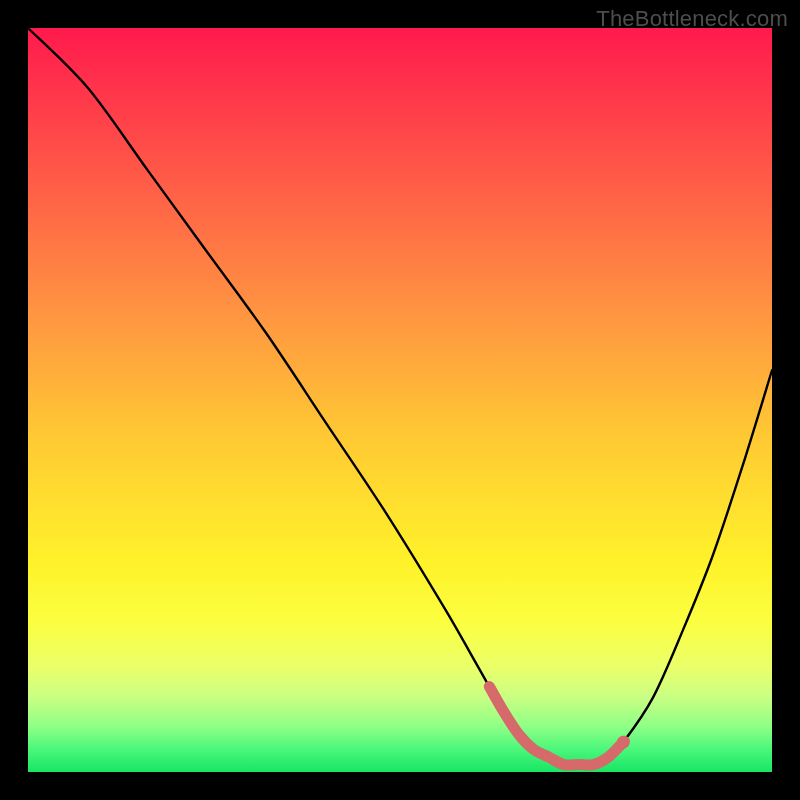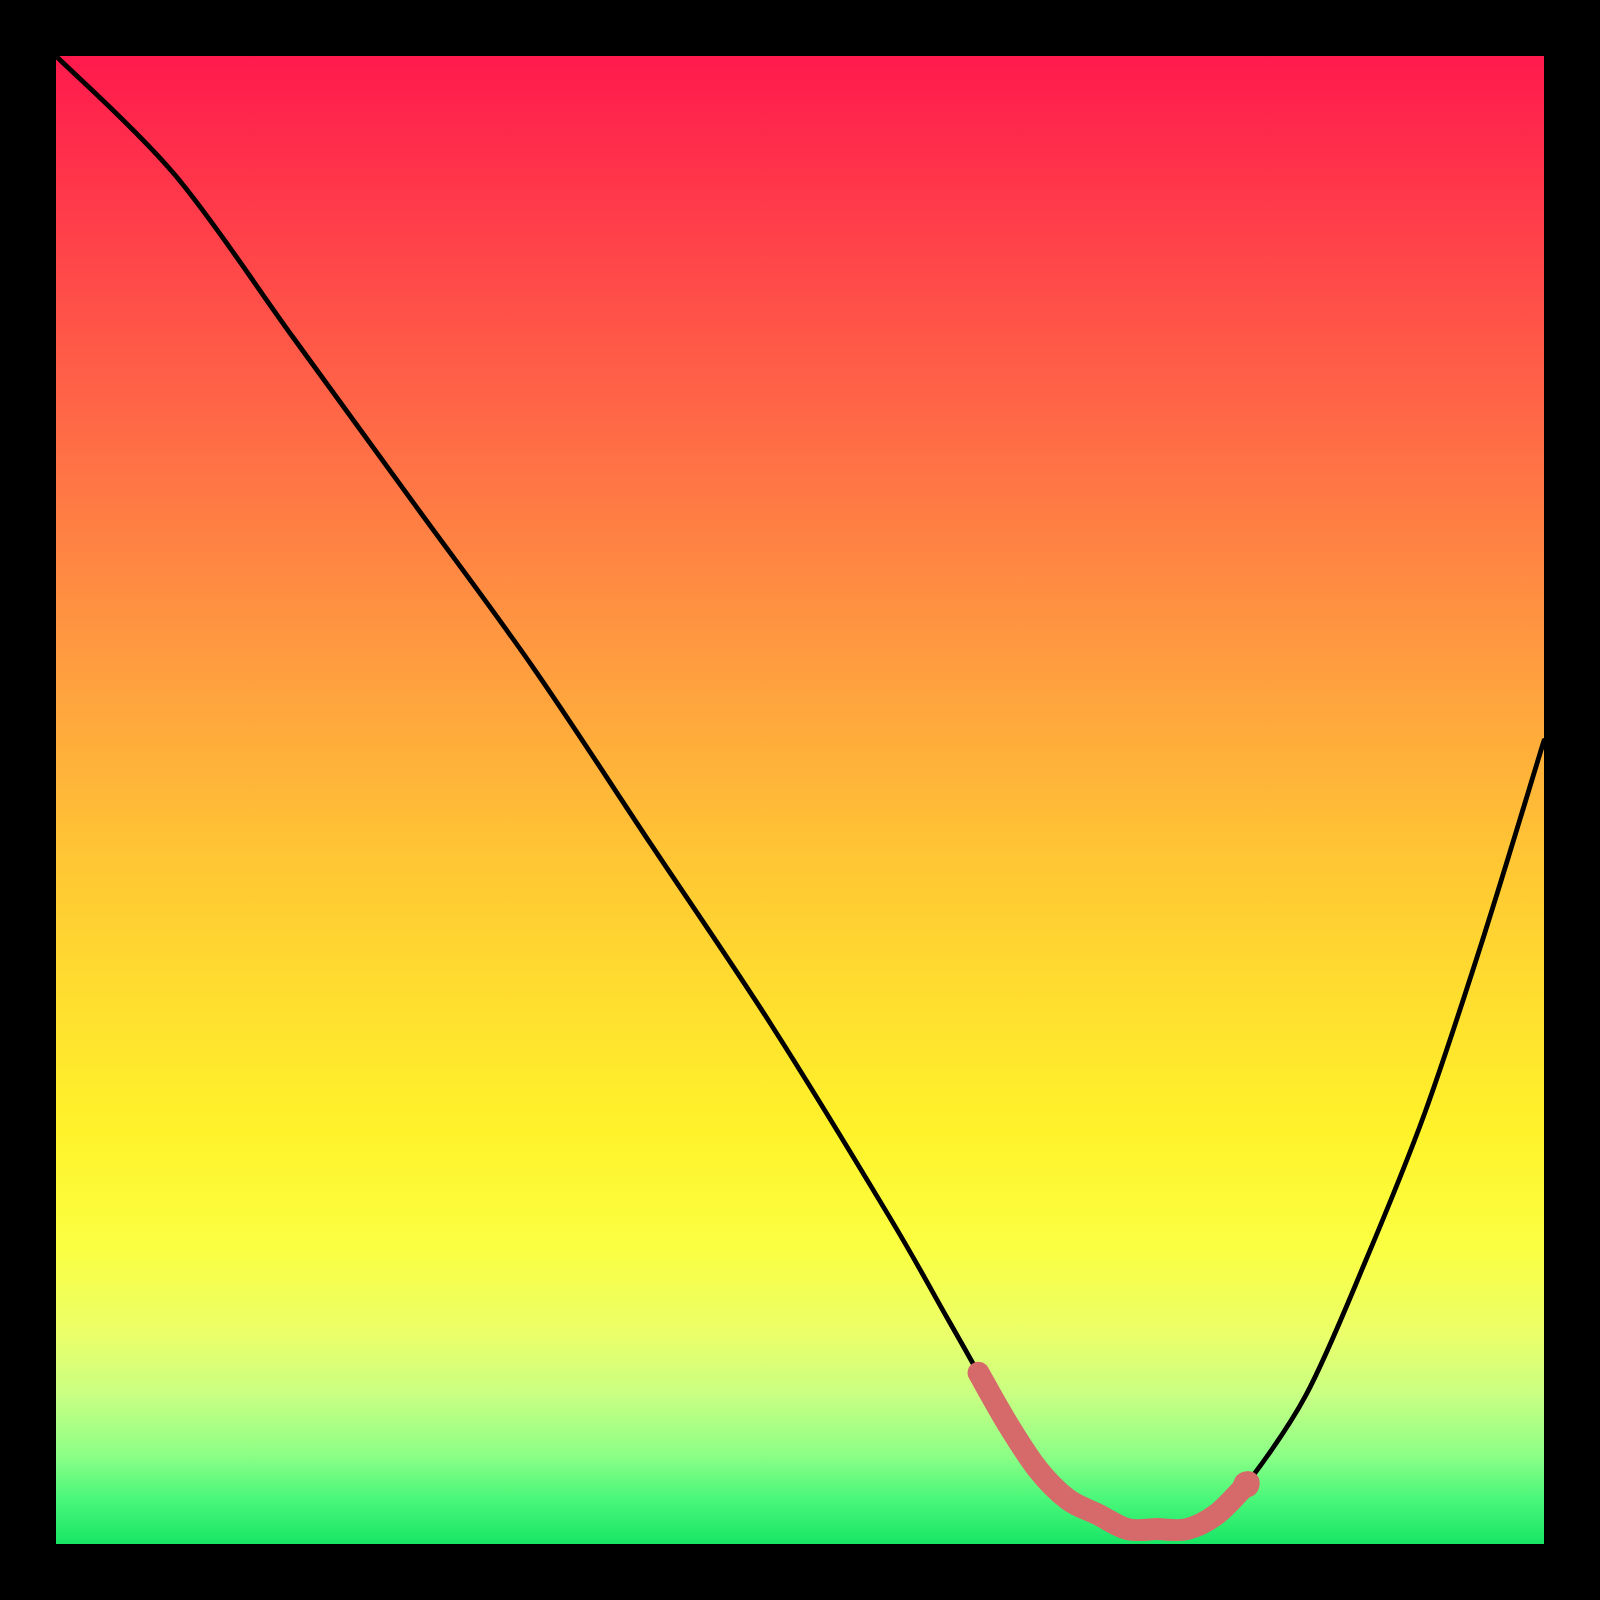--- a/index.html
+++ b/index.html
@@ -58,20 +58,21 @@
     width: 744px;
     height: 744px;
     overflow: visible;
   }
 </style>
 </head>
 <body>
 
 <div class="frame">
 
+  <div class="watermark">TheBottleneck.com</div>
 
   <div class="plot">
     <svg class="curve" viewBox="0 0 744 744" preserveAspectRatio="none">
       <path d="M 0 0 C 9.92 9.919999999999996 39.68000000000001 35.95999999999998 59.52 59.51999999999998 C 79.36 83.07999999999998 99.2 114.08 119.04 141.36 C 138.88 168.64000000000001 158.72 195.92000000000004 178.56 223.20000000000005 C 198.4 250.48000000000005 218.24 276.52000000000004 238.08 305.04 C 257.92 333.56 277.76000000000005 364.56 297.6 394.32 C 317.44 424.08 337.28 452.6 357.12 483.6 C 376.96000000000004 514.6 401.76000000000005 555.52 416.64000000000004 580.3199999999999 C 431.52000000000004 605.1199999999999 436.47999999999996 615.04 446.4 632.4 C 456.32 649.76 468.72 672.08 476.16 684.48 C 483.6 696.88 486.08000000000004 700.5999999999999 491.04 706.8 C 496 713 500.96000000000004 717.9599999999999 505.92 721.68 C 510.88 725.4 515.8399999999999 726.64 520.8 729.12 C 525.76 731.6 530.7199999999999 735.3199999999999 535.68 736.56 C 540.64 737.8 545.5999999999999 736.56 550.56 736.56 C 555.52 736.56 560.48 737.8 565.44 736.56 C 570.4000000000001 735.3199999999999 575.36 732.84 580.32 729.12 C 585.2800000000001 725.4 587.7600000000001 724.16 595.2 714.24 C 602.64 704.32 615.04 688.2 624.9599999999999 669.6 C 634.8799999999999 651 644.8 626.2 654.72 602.64 C 664.6400000000001 579.0799999999999 674.5600000000001 555.52 684.48 528.24 C 694.4 500.96000000000004 704.32 469.96000000000004 714.24 438.96000000000004 C 724.16 407.96000000000004 739.04 358.35999999999996 744 342.23999999999995" fill="none" stroke="#000" stroke-width="2.4" stroke-linecap="round" stroke-linejoin="round"></path>
       <path d="M 461.28 658.44 C 463.76 662.7800000000001 471.20000000000005 676.4200000000001 476.16 684.48 C 481.12 692.54 486.08000000000004 700.5999999999999 491.04 706.8 C 496 713 500.96000000000004 717.9599999999999 505.92 721.68 C 510.88 725.4 515.8399999999999 726.64 520.8 729.12 C 525.76 731.6 530.7199999999999 735.3199999999999 535.68 736.56 C 540.64 737.8 545.5999999999999 736.56 550.56 736.56 C 555.52 736.56 560.48 737.8 565.44 736.56 C 570.4000000000001 735.3199999999999 575.36 732.84 580.32 729.12 C 585.2800000000001 725.4 592.72 716.72 595.2 714.24 C 597.6800000000001 711.76 595.2 714.24 595.2 714.24" fill="none" stroke="#d66a6a" stroke-width="11" stroke-linecap="round" stroke-linejoin="round"></path>
       <circle cx="595.2" cy="714.24" r="6.5" fill="#d66a6a"></circle>
     </svg>
   </div>
 
 </div>

